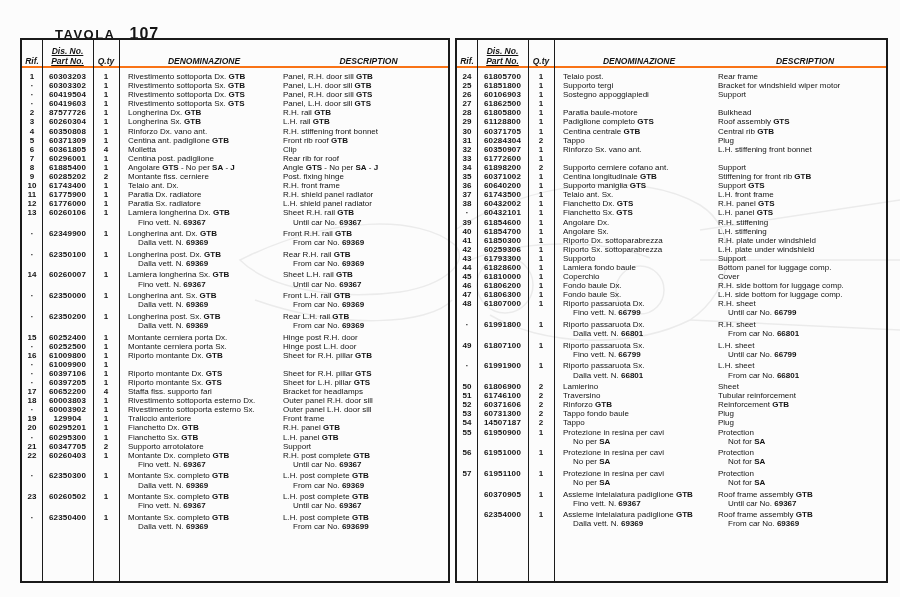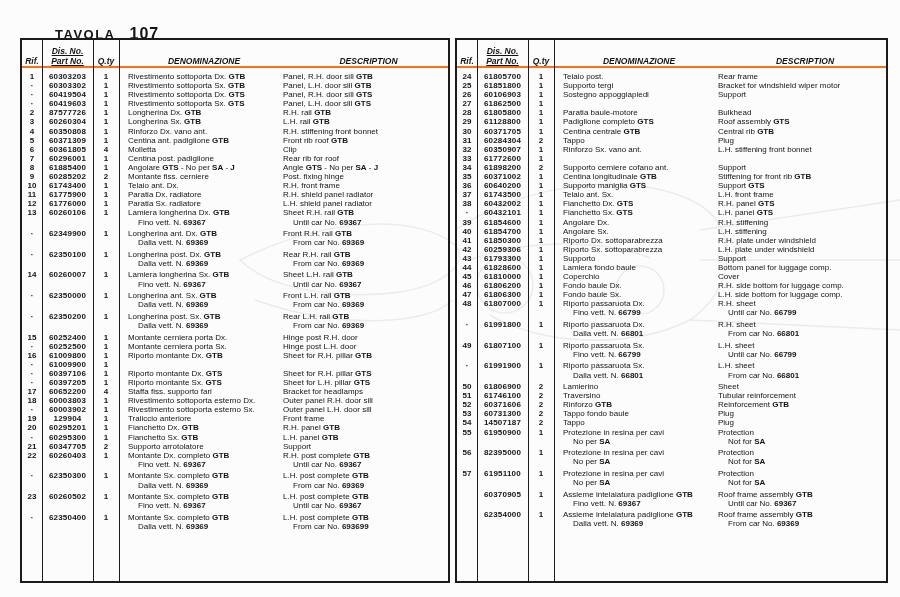--- a/index.html
+++ b/index.html
@@ -1044,21 +1044,21 @@
             <div class="ln cont">No per <b>SA</b></div>
           </div>
           <div class="desc">
             <div class="ln">Protection</div>
             <div class="ln cont">Not for <b>SA</b></div>
           </div>
         </div>
       </div>
       <div class="row gap">
         <div class="c rif">56</div>
-        <div class="c part">82395000</div>
+        <div class="c part">61951000</div>
         <div class="c qty">1</div>
         <div class="c wide">
           <div class="den">
             <div class="ln">Protezione in resina per cavi</div>
             <div class="ln cont">No per <b>SA</b></div>
           </div>
           <div class="desc">
             <div class="ln">Protection</div>
             <div class="ln cont">Not for <b>SA</b></div>
           </div>

